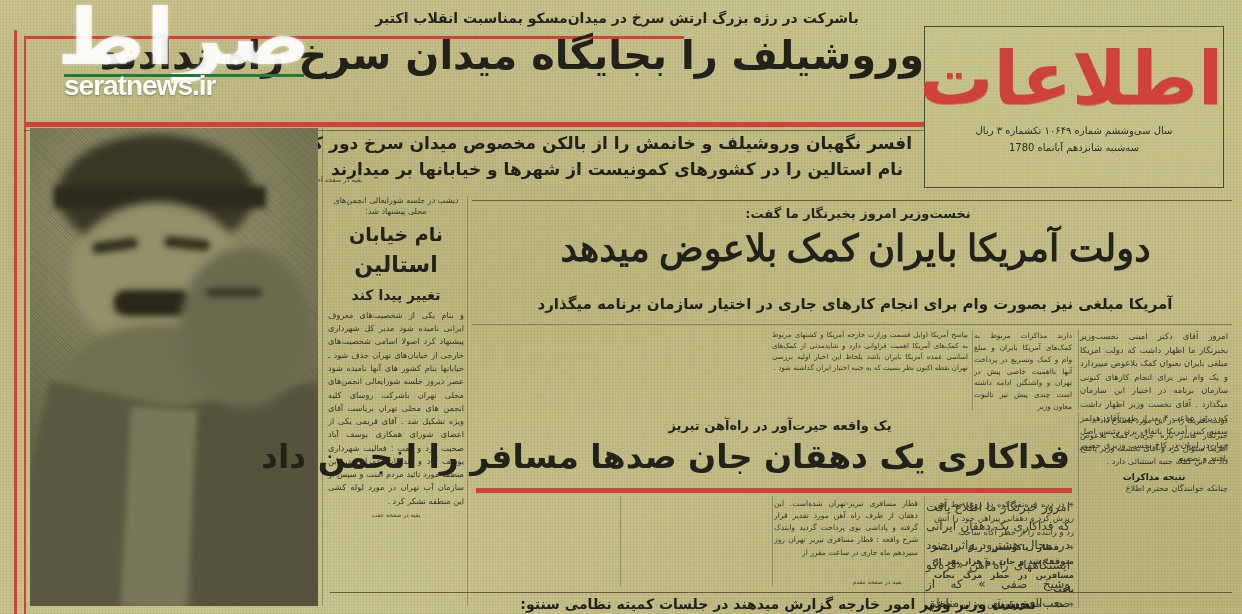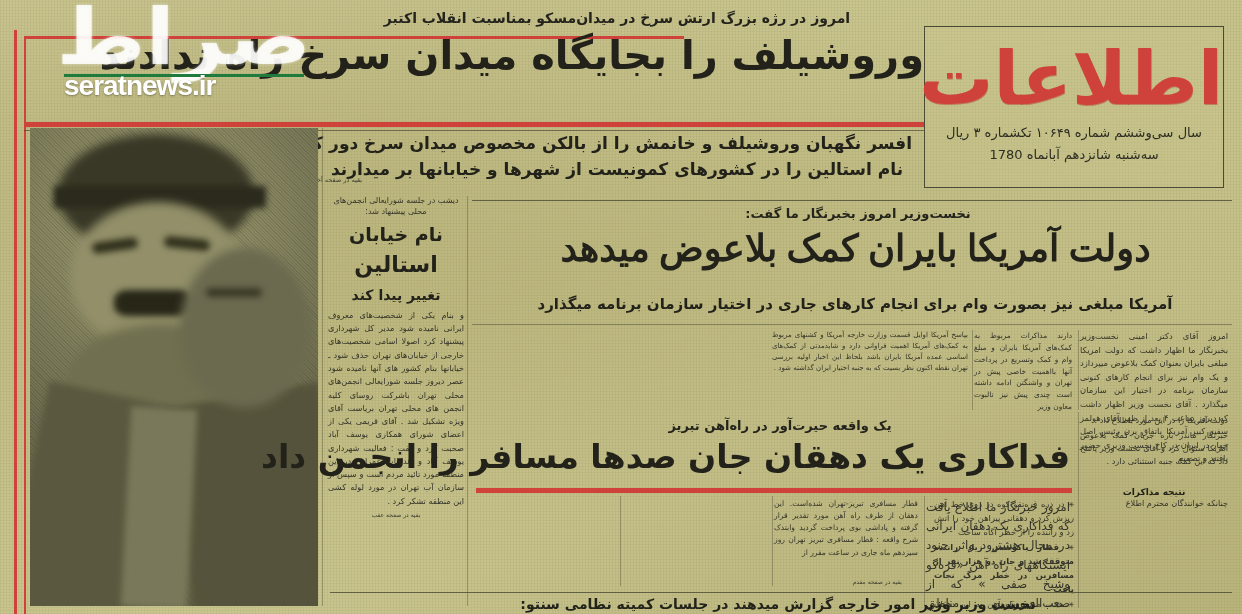--- a/index.html
+++ b/index.html
@@ -40,21 +40,21 @@
     position:absolute;right:18px;top:26px;width:298px;height:160px;
     border:1.6px solid #4a4a34;
     background:rgba(205,200,145,0.25);
   }
   #mast-title{
     text-align:center;color:#cf423b;font-weight:bold;
     font-size:74px;line-height:1;margin-top:14px;
     letter-spacing:-2px;
     text-shadow:0.5px 0.5px 0 rgba(180,60,50,0.5);
   }
-  .mast-line{text-align:center;color:#2d2d22;font-size:13px;margin-top:8px;line-height:1.5;}
+  .mast-line{text-align:center;color:#2d2d22;font-size:10px;margin-top:8px;line-height:1.5;}
 
   
   #photo{
     position:absolute;left:30px;top:128px;width:288px;height:478px;
     background:
       repeating-linear-gradient(45deg, rgba(0,0,0,0.10) 0 1px, rgba(0,0,0,0) 1px 2.4px),
       radial-gradient(circle at 44% 20%, #9c9a72 0%, #7e7d5c 34%, #6d6c50 55%, #5d5c44 100%);
     overflow:hidden;
     filter:contrast(1.05) brightness(1.02);
   }
@@ -95,21 +95,21 @@
   <div class="rule-red" style="left:24px;top:36px;width:660px;height:3px;"></div>
   <div class="rule-red" style="left:24px;top:122px;width:900px;height:5px;"></div>
   <div class="rule-blk" style="left:24px;top:130px;width:900px;height:1px;opacity:.6;"></div>
 
   <div id="masthead">
     <div id="mast-title">اطلاعات</div>
     <div class="mast-line">سال سی‌وششم  شماره ۱۰۶۴۹  تکشماره ۳ ریال</div>
     <div class="mast-line" style="margin-top:2px;">سه‌شنبه شانزدهم آبانماه 1780</div>
   </div>
 
-  <div class="kick blur" style="position:absolute;right:330px;top:10px;width:590px;font-size:14px;font-weight:bold;">امروز در رژه بزرگ ارتش سرخ در میدان‌مسکو بمناسبت انقلاب اکتبر</div>
+  <div class="kick blur" style="position:absolute;right:330px;top:10px;width:590px;font-size:14px;font-weight:bold;">باشرکت در رژه بزرگ ارتش سرخ در میدان‌مسکو بمناسبت انقلاب اکتبر</div>
 
   <div class="hd blur" style="position:absolute;right:318px;top:32px;width:610px;font-size:40px;letter-spacing:-1px;">وروشیلف را بجایگاه میدان سرخ راه ندادند</div>
 
   <div class="hd blur" style="position:absolute;right:330px;top:134px;width:590px;font-size:17px;">افسر نگهبان وروشیلف و خانمش را از بالکن مخصوص میدان سرخ دور کرد</div>
   <div class="hd blur" style="position:absolute;right:330px;top:160px;width:590px;font-size:17px;">نام استالین را در کشورهای کمونیست از شهرها و خیابانها بر میدارند</div>
   <div class="blur" style="position:absolute;right:880px;top:176px;font-size:6.5px;color:#3a3a2c;">بقیه در صفحه آخر</div>
 
   <div id="photo">
     <div class="f" style="left:28px;top:6px;width:196px;height:120px;background:#3b3a2a;"></div>
     <div class="s" style="left:24px;top:58px;width:212px;height:22px;background:#2e2d20;"></div>
@@ -157,21 +157,21 @@
   <div class="col-sep" style="left:972px;top:330px;height:80px;"></div>
 
   <div class="body-col blur" style="position:absolute;right:14px;top:330px;width:148px;font-size:8.4px;line-height:1.62;">امروز آقای دکتر امینی نخست‌وزیر بخبرنگار ما اظهار داشت که دولت امریکا مبلغی بایران بعنوان کمک بلاعوض میپردازد و یک وام نیز برای انجام کارهای کنونی سازمان برنامه در اختیار این سازمان میگذارد . آقای نخست وزیر اظهار داشت که دیروز ساعت ۴ بعد از ظهر آقای هولمز سفیر کبیر آمریکا باتفاق برن رئیس اصل چهار در ایران در کاخ نخست وزیری حضور یافتند و تصمیم</div>
   <div class="body-col blur" style="position:absolute;right:170px;top:330px;width:98px;font-size:7.4px;line-height:1.6;">دارند مذاکرات مربوط به کمک‌های آمریکا بایران و مبلغ وام و کمک وتسریع در پرداخت آنها بااهمیت خاصی پیش در تهران و واشنگتن ادامه داشته است چندی پیش نیز تالبوت معاون وزیر</div>
   <div class="body-col blur" style="position:absolute;right:274px;top:330px;width:196px;font-size:7px;line-height:1.58;">بپاسخ آمریکا اوایل قسمت وزارت خارجه آمریکا و کشنهای مربوط به کمک‌های آمریکا اهمیت فراوانی دارد و شایدمدتی از کمک‌های اساسی عمده آمریکا بایران باشد بلحاظ این اخبار اولیه بررسی تهران نقطه اکنون نظر بسیت که به جنبه اختیار ایران گذاشته شود .</div>
 
   <div class="col-sep" style="left:1078px;top:412px;height:196px;"></div>
   <div class="body-col blur" style="position:absolute;right:14px;top:414px;width:148px;font-size:8.2px;line-height:1.6;">
     <div>دولت آمریکا را در این مورد باطلاع داد .</div>
     <div style="margin-top:2px;">خبرنگار ماندر باره جریان کمک بلاعوض آمریکا سئوال کرد و آقای نخست وزیر پاسخ داد که این کمک جنبه استثنائی دارد .</div>
-    <div class="hd" style="font-size:9px;margin-top:18px;">نتیجه مذاکرات</div>
+    <div class="hd" style="font-size:9px;margin-top:3px;">نتیجه مذاکرات</div>
     <div>چنانکه خوانندگان محترم اطلاع</div>
   </div>
 
   <div class="blur" style="position:absolute;right:172px;top:418px;width:580px;font-size:13px;font-weight:bold;color:#24241c;text-align:center;">یک واقعه حیرت‌آور در راه‌آهن تبریز</div>
 
   <div class="hd blur" style="position:absolute;right:172px;top:438px;width:592px;font-size:33px;letter-spacing:-1px;">فداکاری یک دهقان جان صدها مسافر را انجمن داد</div>
 
   <div class="rule-red" style="left:476px;top:488px;width:596px;height:5px;"></div>
   <div class="rule-red" style="left:476px;top:488px;width:120px;height:5px;opacity:.8;"></div>
 

